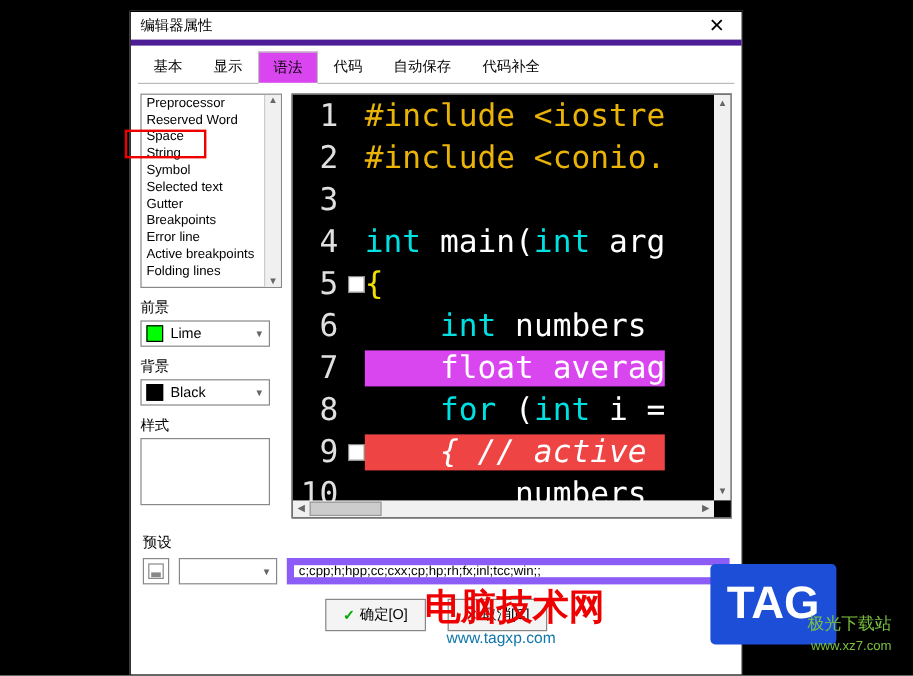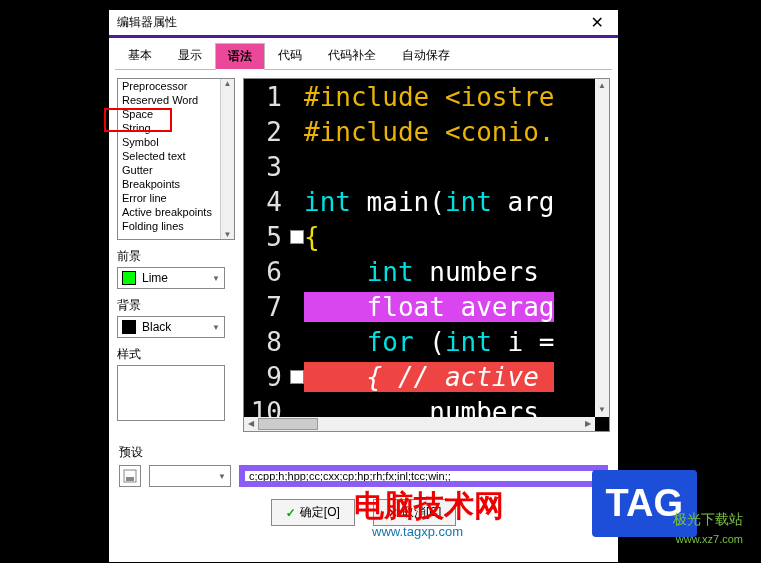--- a/index.html
+++ b/index.html
@@ -1,23 +1,23 @@
 <!DOCTYPE html>
 <html><head>
 <meta charset="utf-8">
 <style>
 * { box-sizing: border-box; margin: 0; padding: 0; }
 body { background: #000; font-family: "Microsoft YaHei", Arial, sans-serif; font-size: 12px; width: 761px; height: 563px; position: relative; overflow: hidden; }
 .dialog { position: absolute; left: 108px; top: 9px; width: 511px; height: 554px; background: #fff; border: 1px solid #000; }
-.titlebar { height: 28px; display: flex; align-items: center; justify-content: space-between; padding: 0 8px; border-bottom: 3px solid #4c1d95; }
+.titlebar { height: 28px; display: flex; align-items: center; justify-content: space-between; padding: 0 8px; border-bottom: 5px solid #4c1d95; }
 .titlebar .title { font-size: 12px; }
 .titlebar .close { font-size: 16px; cursor: pointer; padding: 0 6px; }
 .tabs { display: flex; padding: 4px 6px 0 6px; }
 .tab { padding: 4px 12px; font-size: 12px; cursor: pointer; border: 1px solid transparent; }
-.tab.active { border: 1px solid #bbb; border-bottom: 1px solid #fff; background: #ec4899; position: relative; top: 1px; font-weight: bold; }
+.tab.active { border: 1px solid #bbb; border-bottom: 1px solid #fff; background: #d946ef; position: relative; top: 1px; }
 .tab-divider { border-bottom: 1px solid #bbb; margin: 0 6px; }
 .content { display: flex; padding: 8px; gap: 8px; justify-content: center; }
 .left-panel { width: 118px; }
 .listbox { border: 1px solid #888; height: 162px; overflow-y: auto; background: #fff; position: relative; }
 .listbox-item { padding: 1px 4px; font-size: 11px; cursor: pointer; white-space: nowrap; font-family: Arial, sans-serif; }
 .listbox-scroll { position: absolute; right: 0; top: 0; width: 14px; height: 100%; background: #f0f0f0; border-left: 1px solid #ccc; }
 .listbox-scroll::before { content: "▲"; position: absolute; top: 0; width: 100%; text-align: center; font-size: 8px; color: #666; }
 .listbox-scroll::after { content: "▼"; position: absolute; bottom: 0; width: 100%; text-align: center; font-size: 8px; color: #666; }
 .highlight-box { border: 2px solid #e00; position: absolute; pointer-events: none; }
 .field-label { font-size: 12px; margin-top: 8px; margin-bottom: 2px; }
@@ -65,22 +65,22 @@
   <div class="titlebar">
     <span class="title">编辑器属性</span>
     <span class="close">✕</span>
   </div>
 
   <div class="tabs">
     <div class="tab">基本</div>
     <div class="tab">显示</div>
     <div class="tab active">语法</div>
     <div class="tab">代码</div>
+    <div class="tab">自动保存</div>
     <div class="tab">代码补全</div>
-    <div class="tab">自动保存</div>
   </div>
   <div class="tab-divider"></div>
 
   <div class="content">
     <div class="left-panel">
       <div class="listbox">
         <div class="listbox-item">Preprocessor</div>
         <div class="listbox-item">Reserved Word</div>
         <div class="listbox-item">Space</div>
         <div class="listbox-item">String</div>

